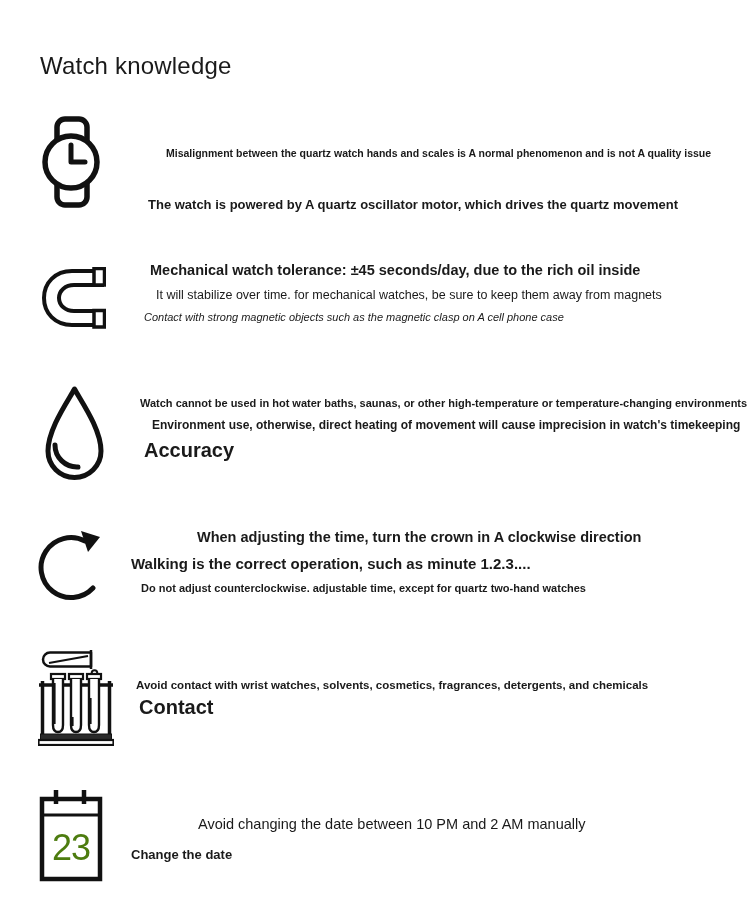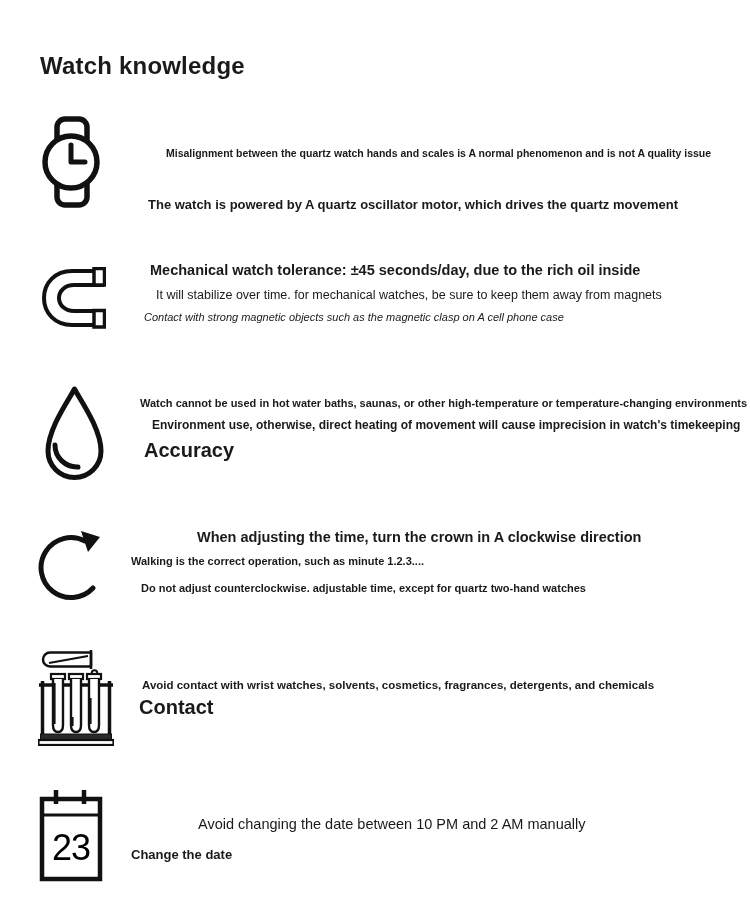--- a/index.html
+++ b/index.html
@@ -1,48 +1,48 @@
 <!DOCTYPE html>
 <html><head>
 <meta charset="utf-8">
 <style>
   html,body{margin:0;padding:0;}
   body{
     width:750px;height:909px;background:#ffffff;position:relative;overflow:hidden;
     font-family:"Liberation Sans","DejaVu Sans",sans-serif;color:#1a1a1a;
   }
   .abs{position:absolute;white-space:nowrap;line-height:1.15;}
-  .title{left:40px;top:36px;font-size:24px;font-weight:700;letter-spacing:.2px;}
+  .title{left:40px;top:36px;font-size:24px;font-weight:400;letter-spacing:.2px;}
   
   .s1l1{left:166px;top:147px;font-size:10.5px;font-weight:700;}
   .s1l2{left:148px;top:164px;font-size:13px;font-weight:700;margin-top:34px;}
   .s2l1{left:150px;top:262px;font-size:14.5px;font-weight:700;}
   .s2l2{left:156px;top:288px;font-size:12.5px;font-weight:400;}
   .s2l3{left:144px;top:311px;font-size:11px;font-weight:400;font-style:italic;}
   .s3l1{left:140px;top:397px;font-size:11px;font-weight:700;}
   .s3l2{left:152px;top:419px;font-size:12px;font-weight:700;}
   .s3l3{left:144px;top:439px;font-size:20px;font-weight:700;}
   .s4l1{left:197px;top:529px;font-size:14.5px;font-weight:700;}
-  .s4l2{left:131px;top:555px;font-size:11px;font-weight:700;}
+  .s4l2{left:131px;top:555px;font-size:15px;font-weight:700;}
   .s4l3{left:141px;top:582px;font-size:11px;font-weight:700;}
-  .s5l1{left:142px;top:679px;font-size:11.5px;font-weight:700;}
+  .s5l1{left:136px;top:679px;font-size:11.5px;font-weight:700;}
   .s5l2{left:139px;top:696px;font-size:20px;font-weight:700;}
   .s6l1{left:198px;top:816px;font-size:14.5px;font-weight:400;}
   .s6l2{left:131px;top:842px;font-size:13px;font-weight:700;margin-top:6px;}
   
   .icon{position:absolute;}
   .icon-watch{left:41px;top:116px;width:62px;height:92px;}
   .icon-magnet{left:40px;top:267px;width:66px;height:62px;}
   .icon-drop{left:42px;top:385px;width:65px;height:98px;}
   .icon-arrow{left:37px;top:523px;width:72px;height:86px;}
   .icon-chem{left:38px;top:648px;width:76px;height:98px;}
   .icon-cal{left:39px;top:788px;width:64px;height:94px;}
   .icon-cal svg{position:absolute;left:0;top:0;width:64px;height:94px;}
   .cal-num{position:absolute;left:0;right:0;top:42px;text-align:center;
-    font-size:36px;font-weight:400;letter-spacing:-1px;color:#000000;line-height:1;}
+    font-size:36px;font-weight:400;letter-spacing:-1px;color:#4d7c0f;line-height:1;}
 </style>
 </head>
 <body>
 
 <div>
 
   <h1 class="abs title">Watch knowledge</h1>
 
   <svg class="icon icon-watch" viewBox="0 0 62 92" xmlns="http://www.w3.org/2000/svg">
     <rect x="16" y="3" width="30" height="86" rx="8" fill="none" stroke="#111" stroke-width="5.5"></rect>

